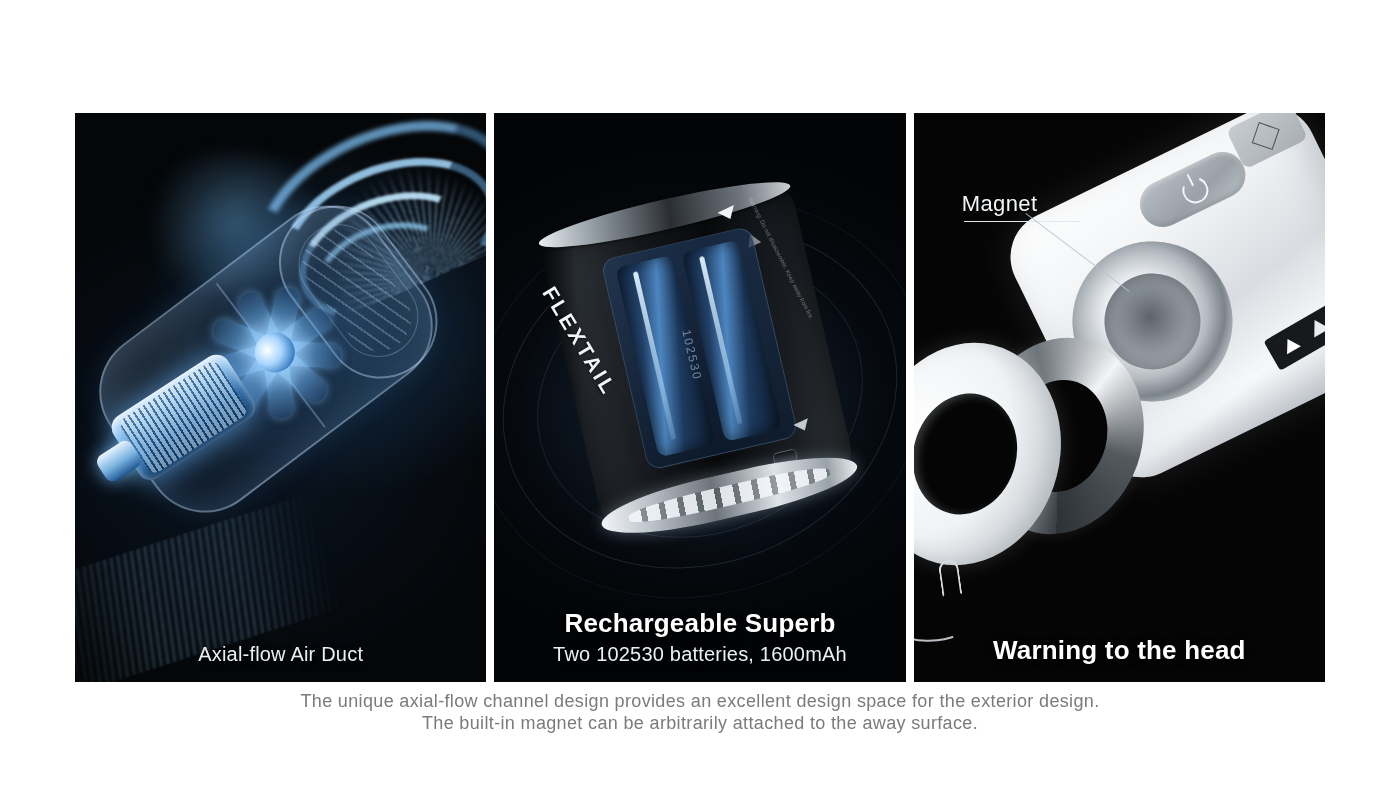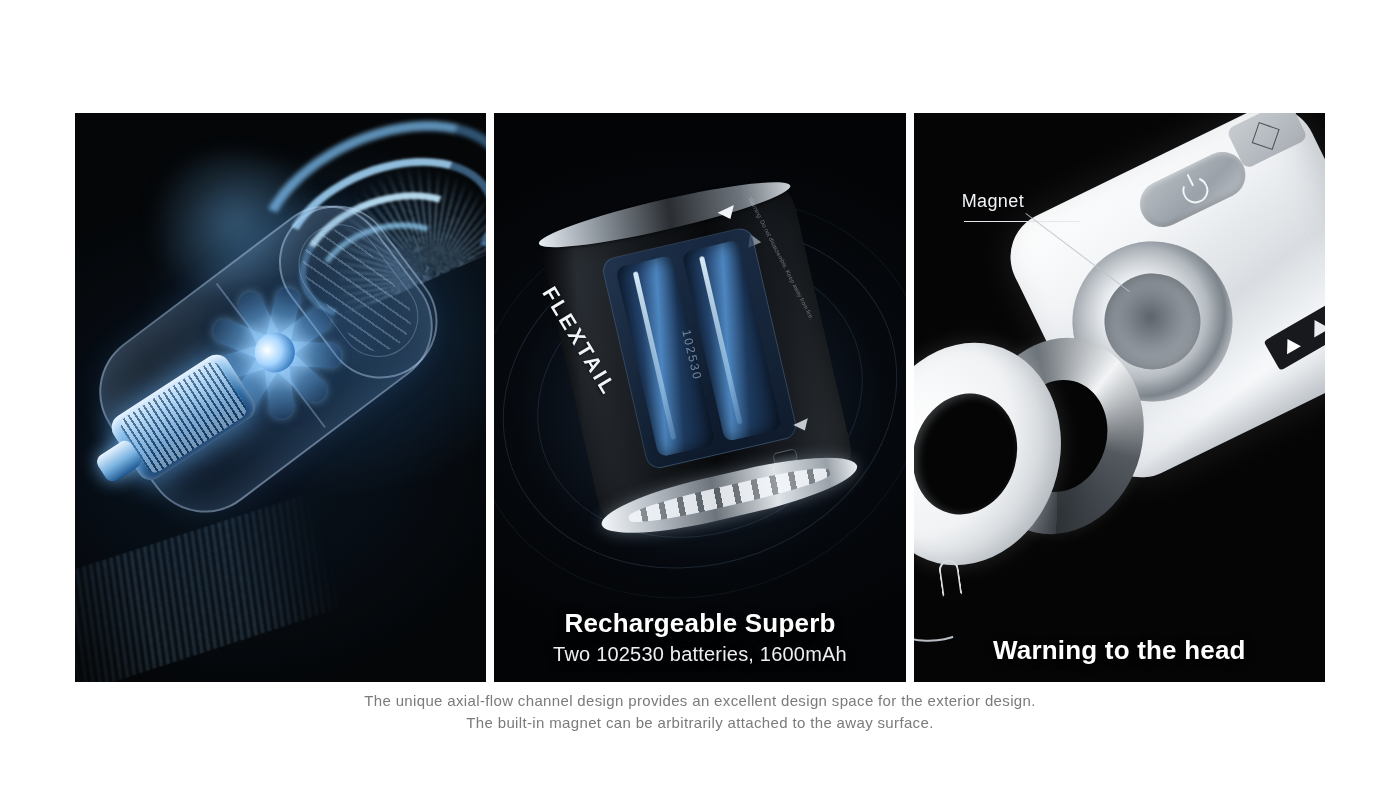--- a/index.html
+++ b/index.html
@@ -170,21 +170,21 @@
     transform:rotate(-12deg);}
   .arrow-b{position:absolute;right:34px;bottom:52px;width:0;height:0;
     border-left:8px solid transparent;border-right:8px solid transparent;border-top:10px solid rgba(225,232,240,.85);
     transform:rotate(-12deg);}
   .port{position:absolute;right:54px;bottom:24px;width:22px;height:11px;border-radius:5px;
     background:linear-gradient(180deg,#0a0c0f,#31363c);border:1px solid rgba(160,170,180,.35);}
 
   
   .p3-bg{position:absolute;inset:0;background:#050505;}
   .magnet-label{position:absolute;left:48px;top:78px;z-index:30;}
-  .magnet-text{font-size:18px;color:#f2f5f8;letter-spacing:.4px;margin-top:34px;}
+  .magnet-text{font-size:22px;color:#f2f5f8;letter-spacing:.4px;margin-top:34px;}
   .magnet-underline{position:absolute;left:2px;top:30px;width:116px;height:1px;background:#e2e8ee;}
   .leader{position:absolute;left:112px;top:100px;width:130px;height:1px;
     background:#b9c2cb;transform:rotate(37deg);transform-origin:0 0;z-index:30;opacity:.85;}
   .body3{position:absolute;right:-46px;top:36px;width:330px;height:286px;
     transform:rotate(-26deg);transform-origin:50% 50%;}
   .body3-shell{position:absolute;inset:0;border-radius:46px;
     background:linear-gradient(168deg,#ffffff 0%, #f3f5f7 26%, #d9dde1 56%, #f7f9fb 78%, #c9ced3 100%);
     box-shadow:0 0 40px rgba(255,255,255,.10), inset -12px -14px 34px rgba(150,158,166,.45);}
   .pwr{position:absolute;left:142px;top:22px;width:112px;height:46px;border-radius:23px;
     background:linear-gradient(160deg,#b7bdc3,#9aa1a8 60%,#b9bfc5);
@@ -229,21 +229,21 @@
   .lanyard{position:absolute;left:-70px;bottom:42px;width:150px;height:130px;
     border:2.5px solid #cdd3d9;border-radius:50%;
     border-right-color:transparent;border-top-color:transparent;
     transform:rotate(24deg);opacity:.9;}
   .hook{position:absolute;left:26px;bottom:86px;width:16px;height:32px;
     border:2.5px solid #d6dbe0;border-radius:10px 10px 0 0;border-bottom-color:transparent;
     transform:rotate(-8deg);}
 
   
   .footer{position:absolute;left:0;right:0;top:690px;text-align:center;}
-  .footer p{margin:0;font-size:15px;line-height:22px;color:#7B7B7B;letter-spacing:.35px;}
+  .footer p{margin:0;font-size:18px;line-height:22px;color:#7B7B7B;letter-spacing:.35px;}
 </style>
 </head>
 <body>
 
 <div class="page">
 
   <div class="header">
   </div>
 
   <div class="panels">
@@ -281,20 +281,21 @@
           </div>
 
           <div class="motor">
             <div class="motor-fins"></div>
           </div>
           <div class="shaft"></div>
         </div>
       </div>
 
       <div class="caption">
+        <div class="cap-sub">Axial-flow Air Duct</div>
       </div>
     </div>
 
     <div class="panel">
       <div class="panel-canvas">
         <div class="p2-bg"></div>
         <div class="swirl s3"></div>
         <div class="swirl s1"></div>
         <div class="swirl s2"></div>
 

